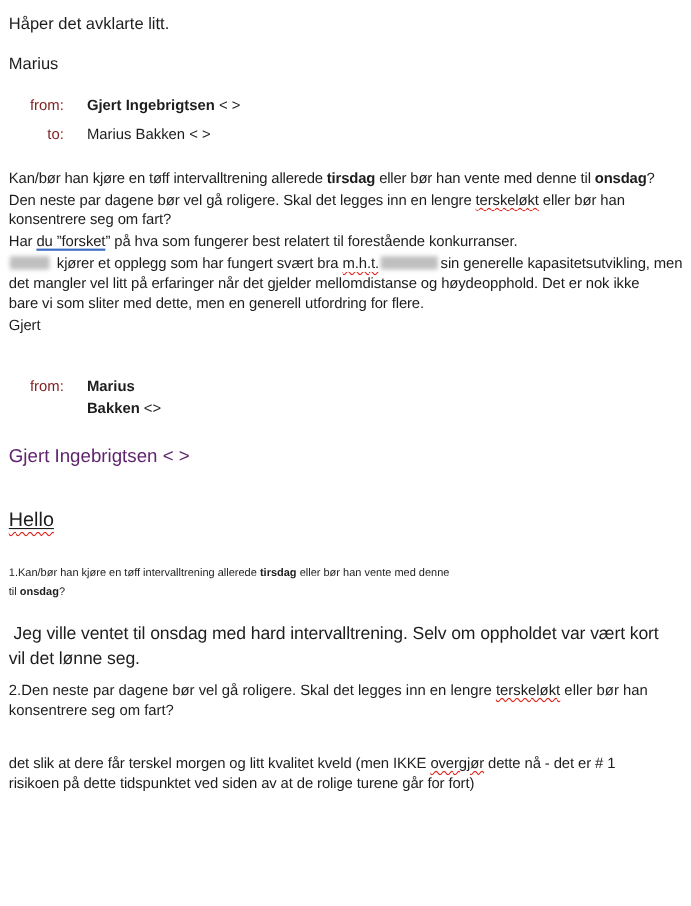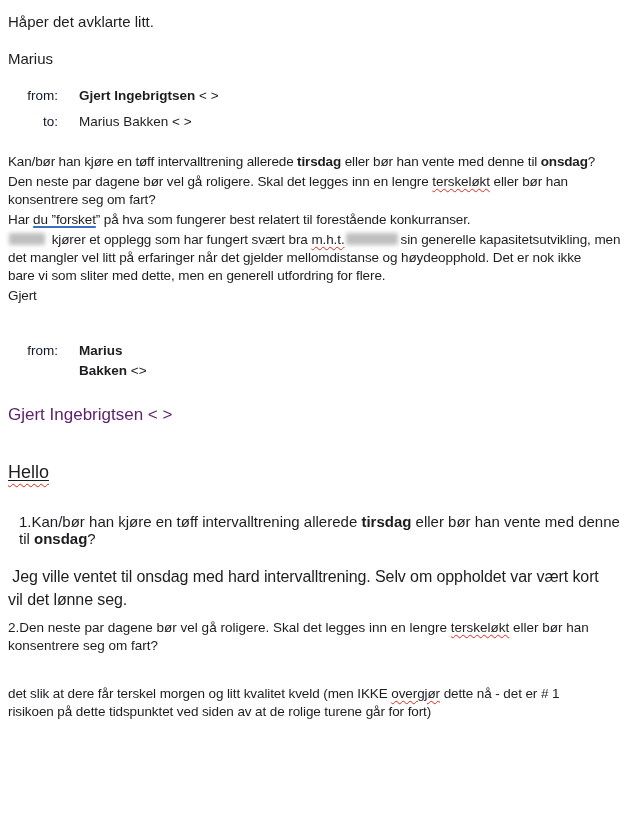--- a/index.html
+++ b/index.html
@@ -21,36 +21,36 @@
     text-decoration-thickness:1.5px;text-underline-offset:2px;
   }
   .redact{
     display:inline-block;height:12px;background:#bfbfbf;
     filter:blur(2px);border-radius:1px;vertical-align:-1px;margin:0 3px 0 1px;
   }
   .top-closing{font-size:15px;line-height:20px;margin-top:2px;}
   .top-sig{font-size:15px;line-height:20px;margin-top:17px;}
   .hdr{margin-top:18px;font-size:13.5px;}
   .hdr-row{display:flex;line-height:18px;margin-bottom:8px;}
-  .hdr-label{flex:0 0 50px;text-align:right;color:#0f172a;margin-right:21px;}
+  .hdr-label{flex:0 0 50px;text-align:right;color:#7f1d1d;margin-right:21px;}
   .hdr-val{line-height:18px;}
   .hdr2{margin-top:36px;}
   .hdr2 .hdr-row,.hdr2 .hdr-val{line-height:20px;}
   .msg2 p{font-size:13.5px;line-height:18px;white-space:nowrap;letter-spacing:-0.1px;}
   .msg2 .p1{margin-top:22px;letter-spacing:-0.15px;}
   .msg2 p + p{margin-top:2px;}
   .sig{margin-top:13px;font-size:13.5px;line-height:18px;}
   .purple-line{
     margin-top:15px;font-size:17px;line-height:22px;color:#5f236e;
     cursor:pointer;display:inline-block;
   }
   .hello{margin-top:37px;font-size:18px;line-height:19px;}
   .hello .u{text-decoration:underline;text-decoration-color:#1d1d1f;text-underline-offset:2px;display:inline-block;}
   .hello .u .wavy{text-underline-offset:5px;}
-  .q1{margin-top:31px;font-size:15px;line-height:17px;white-space:nowrap;margin-left:11px;}
+  .q1{margin-top:31px;font-size:10px;line-height:17px;white-space:nowrap;}
   .a1{margin-top:18px;font-size:16px;line-height:23px;white-space:nowrap;letter-spacing:-0.1px;}
   .q2{margin-top:8px;font-size:13.5px;line-height:18px;white-space:nowrap;}
   .a2{margin-top:12px;font-size:13.5px;line-height:18px;white-space:nowrap;letter-spacing:-0.1px;}
 </style>
 </head>
 <body>
 
 <div class="page">
 
   <p class="top-closing">Håper det avklarte litt.</p>

